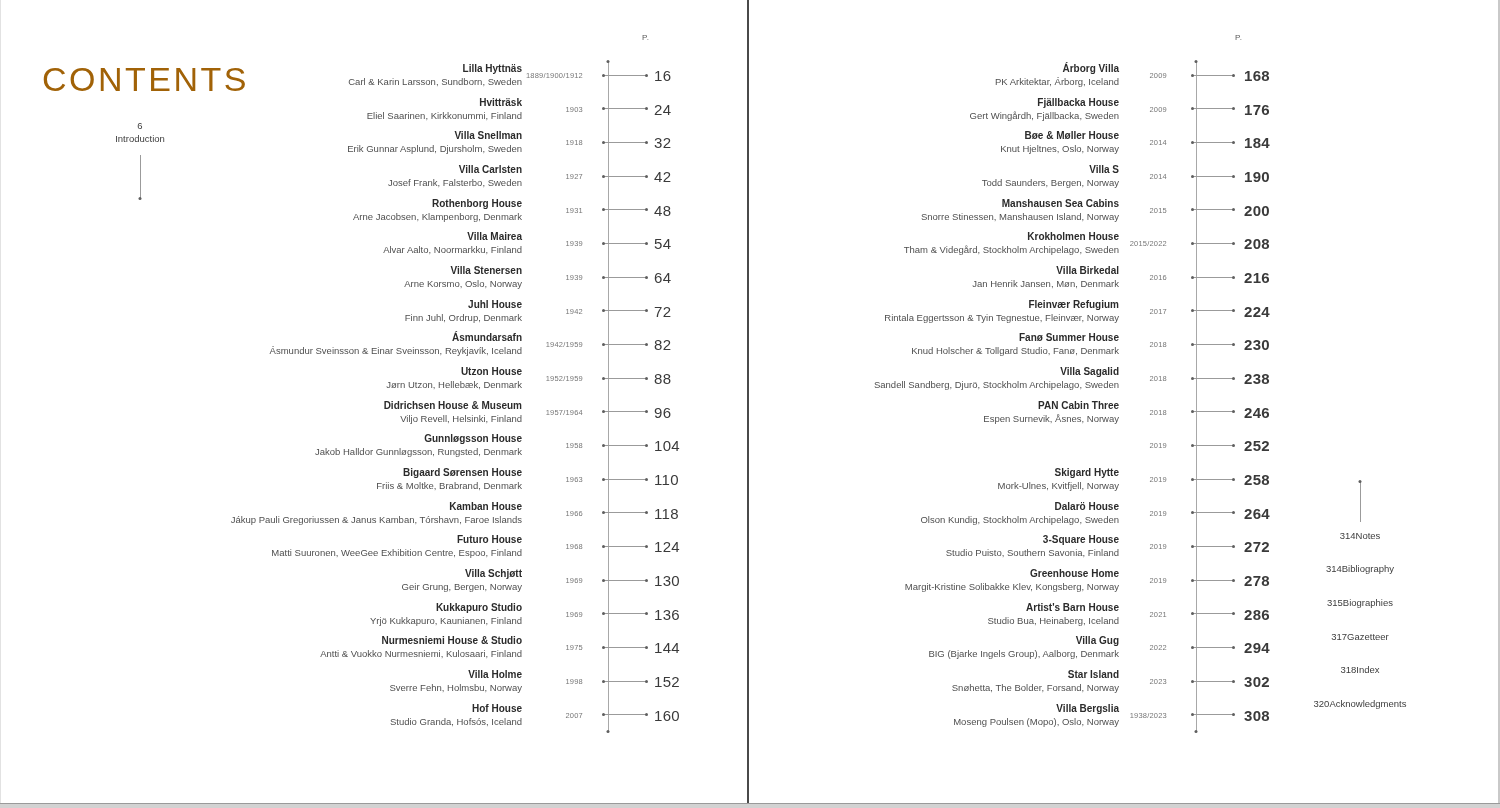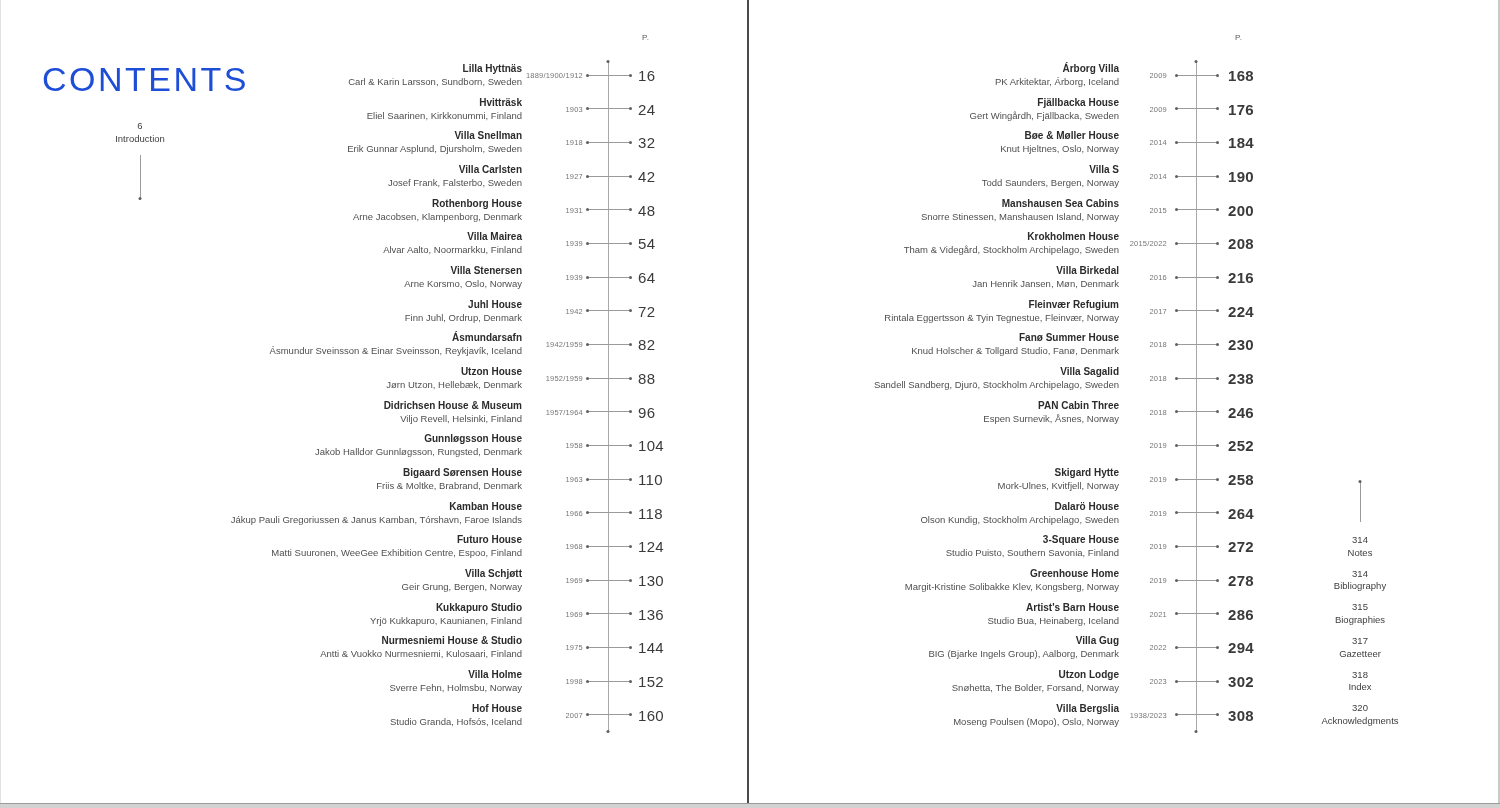--- a/index.html
+++ b/index.html
@@ -11,21 +11,21 @@
   body{font-family:"Liberation Sans", sans-serif;}
   .spread{position:relative;width:1500px;height:808px;background:#ffffff;overflow:hidden;}
 
   
   .page{position:absolute;top:0;height:803px;}
   .page.left{left:0;width:748px;}
   .page.right{left:748px;width:752px;}
 
   
   .title{position:absolute;left:42px;top:60px;font-size:34px;font-weight:500;
-         letter-spacing:2.5px;color:#1d4ed8;white-space:nowrap;text-align:center;}
+         letter-spacing:2.5px;color:#a16207;white-space:nowrap;text-align:center;}
 
   
   .intro{position:absolute;left:70px;top:119px;width:140px;text-align:center;
          font-size:9.5px;line-height:13px;color:#3d3d3d;}
 
   
   .vline{position:absolute;width:1px;background:var(--line);}
   .vline .dot{position:absolute;left:50%;width:3px;height:3px;border-radius:50%;
               background:var(--dot);transform:translateX(-50%);}
   .vline .dot.b{bottom:-1px;} .vline .dot.t{top:-1px;}
@@ -40,21 +40,21 @@
   
   .axis{position:absolute;top:61px;height:670px;width:1px;background:#a8a8a8;}
   .left .axis{left:607.5px;}
   .right .axis{left:447.5px;}
   .axis .adot{position:absolute;left:50%;width:3px;height:3px;border-radius:50%;
               background:var(--dot);transform:translateX(-50%);}
   .axis .adot.t{top:-1.5px;} .axis .adot.b{bottom:-1.5px;}
 
   
   .rows{position:absolute;top:58.2px;left:0;right:0;}
-  .row{position:relative;height:33.68px;}
+  .row{position:relative;height:33.68px;margin-left:16px;}
   .row .txt{position:absolute;top:50%;transform:translateY(-50%);
             text-align:right;white-space:nowrap;}
   .left  .row .txt{right:226px;}
   .right .row .txt{right:381px;}
   .nm{font-size:10px;font-weight:bold;line-height:13px;color:var(--ink);}
   .dt{font-size:9.5px;line-height:13px;color:var(--detail);}
   .yr{position:absolute;top:50%;transform:translateY(-50%);font-size:7.5px;
       color:var(--year);white-space:nowrap;letter-spacing:0.2px;text-align:center;}
   .left  .row .yr{right:165px;}
   .right .row .yr{right:333px;}
@@ -64,21 +64,21 @@
   .conn::before,.conn::after{content:"";position:absolute;top:-1px;width:3px;height:3px;
       border-radius:50%;background:var(--dot);}
   .conn::before{left:-1px;} .conn::after{right:-1px;}
   .pg{position:absolute;top:50%;transform:translateY(-50%);font-size:15px;
       color:var(--pagenum);letter-spacing:0.3px;}
   .left  .row .pg{left:638px;}
   .right .row .pg{left:480px;font-weight:bold;}
 
   
   .backmatter{position:absolute;top:529.7px;left:512px;width:200px;}
-  .bm-item{height:33.68px;display:flex;flex-direction:column;justify-content:center;
+  .bm-item{height:33.68px;display:flex;flex-direction:row;justify-content:center;
            text-align:center;font-size:9.5px;line-height:12.5px;color:#3d3d3d;}
 
   
   .gutter{position:absolute;left:747px;top:0;width:2px;height:803px;background:var(--gutter);}
   .bottom-edge{position:absolute;left:0;right:0;bottom:0;height:5px;background:#d2d2d2;
                border-top:1px solid #9a9a9a;}
   .right-edge{position:absolute;right:0;top:0;width:2px;height:803px;background:var(--edge);}
   .left-edge{position:absolute;left:0;top:0;width:1px;height:803px;background:#e2e2e2;}
 </style>
 </head>
@@ -489,21 +489,21 @@
             <div class="nm">Villa Gug</div>
             <div class="dt">BIG (Bjarke Ingels Group), Aalborg, Denmark</div>
           </div>
           <div class="yr">2022</div>
           <div class="conn"></div>
           <div class="pg">294</div>
         </div>
 
         <div class="row">
           <div class="txt">
-            <div class="nm">Utzon Lodge</div>
+            <div class="nm">Star Island</div>
             <div class="dt">Snøhetta, The Bolder, Forsand, Norway</div>
           </div>
           <div class="yr">2023</div>
           <div class="conn"></div>
           <div class="pg">302</div>
         </div>
 
         <div class="row">
           <div class="txt">
             <div class="nm">Villa Bergslia</div>

